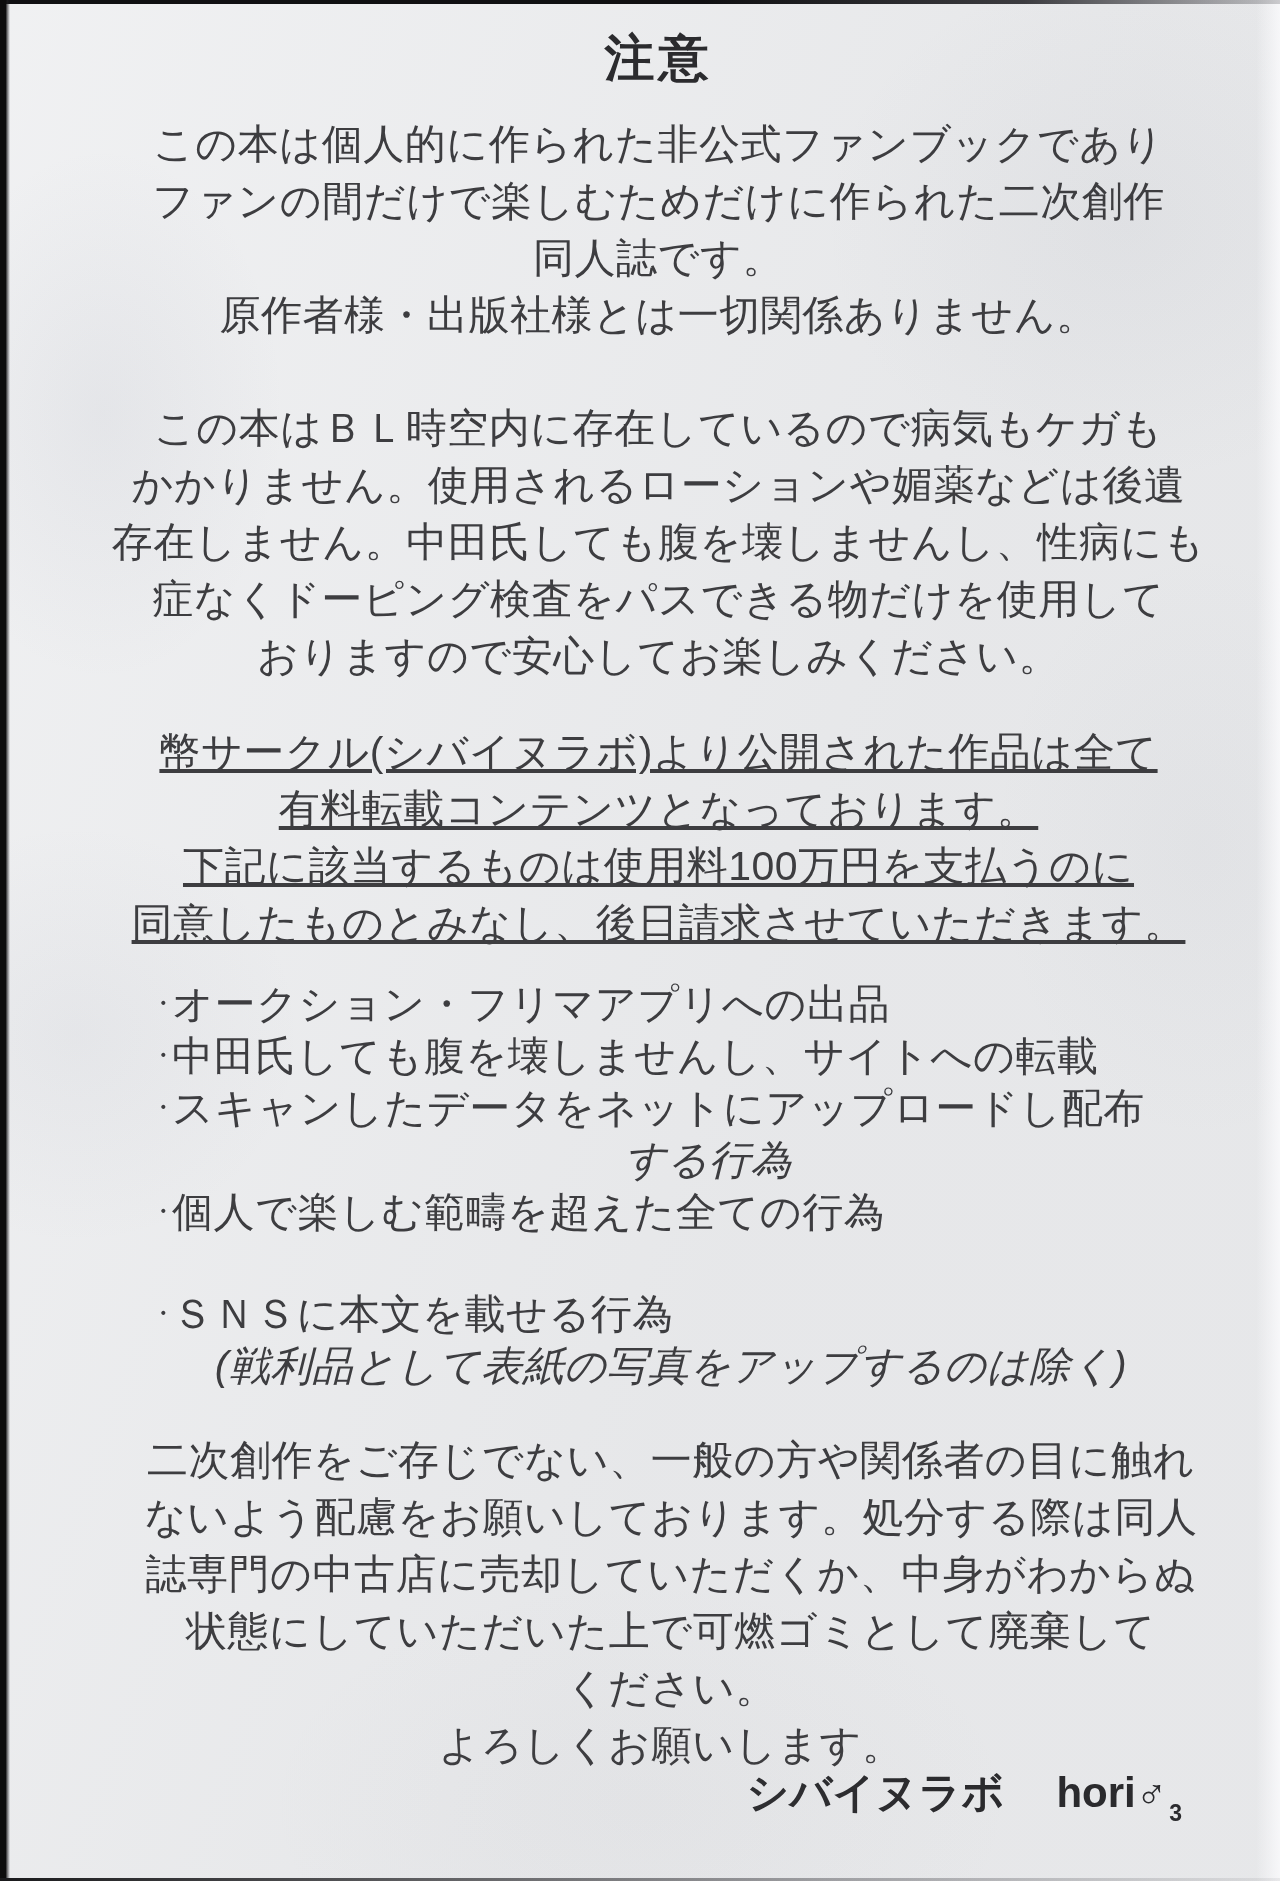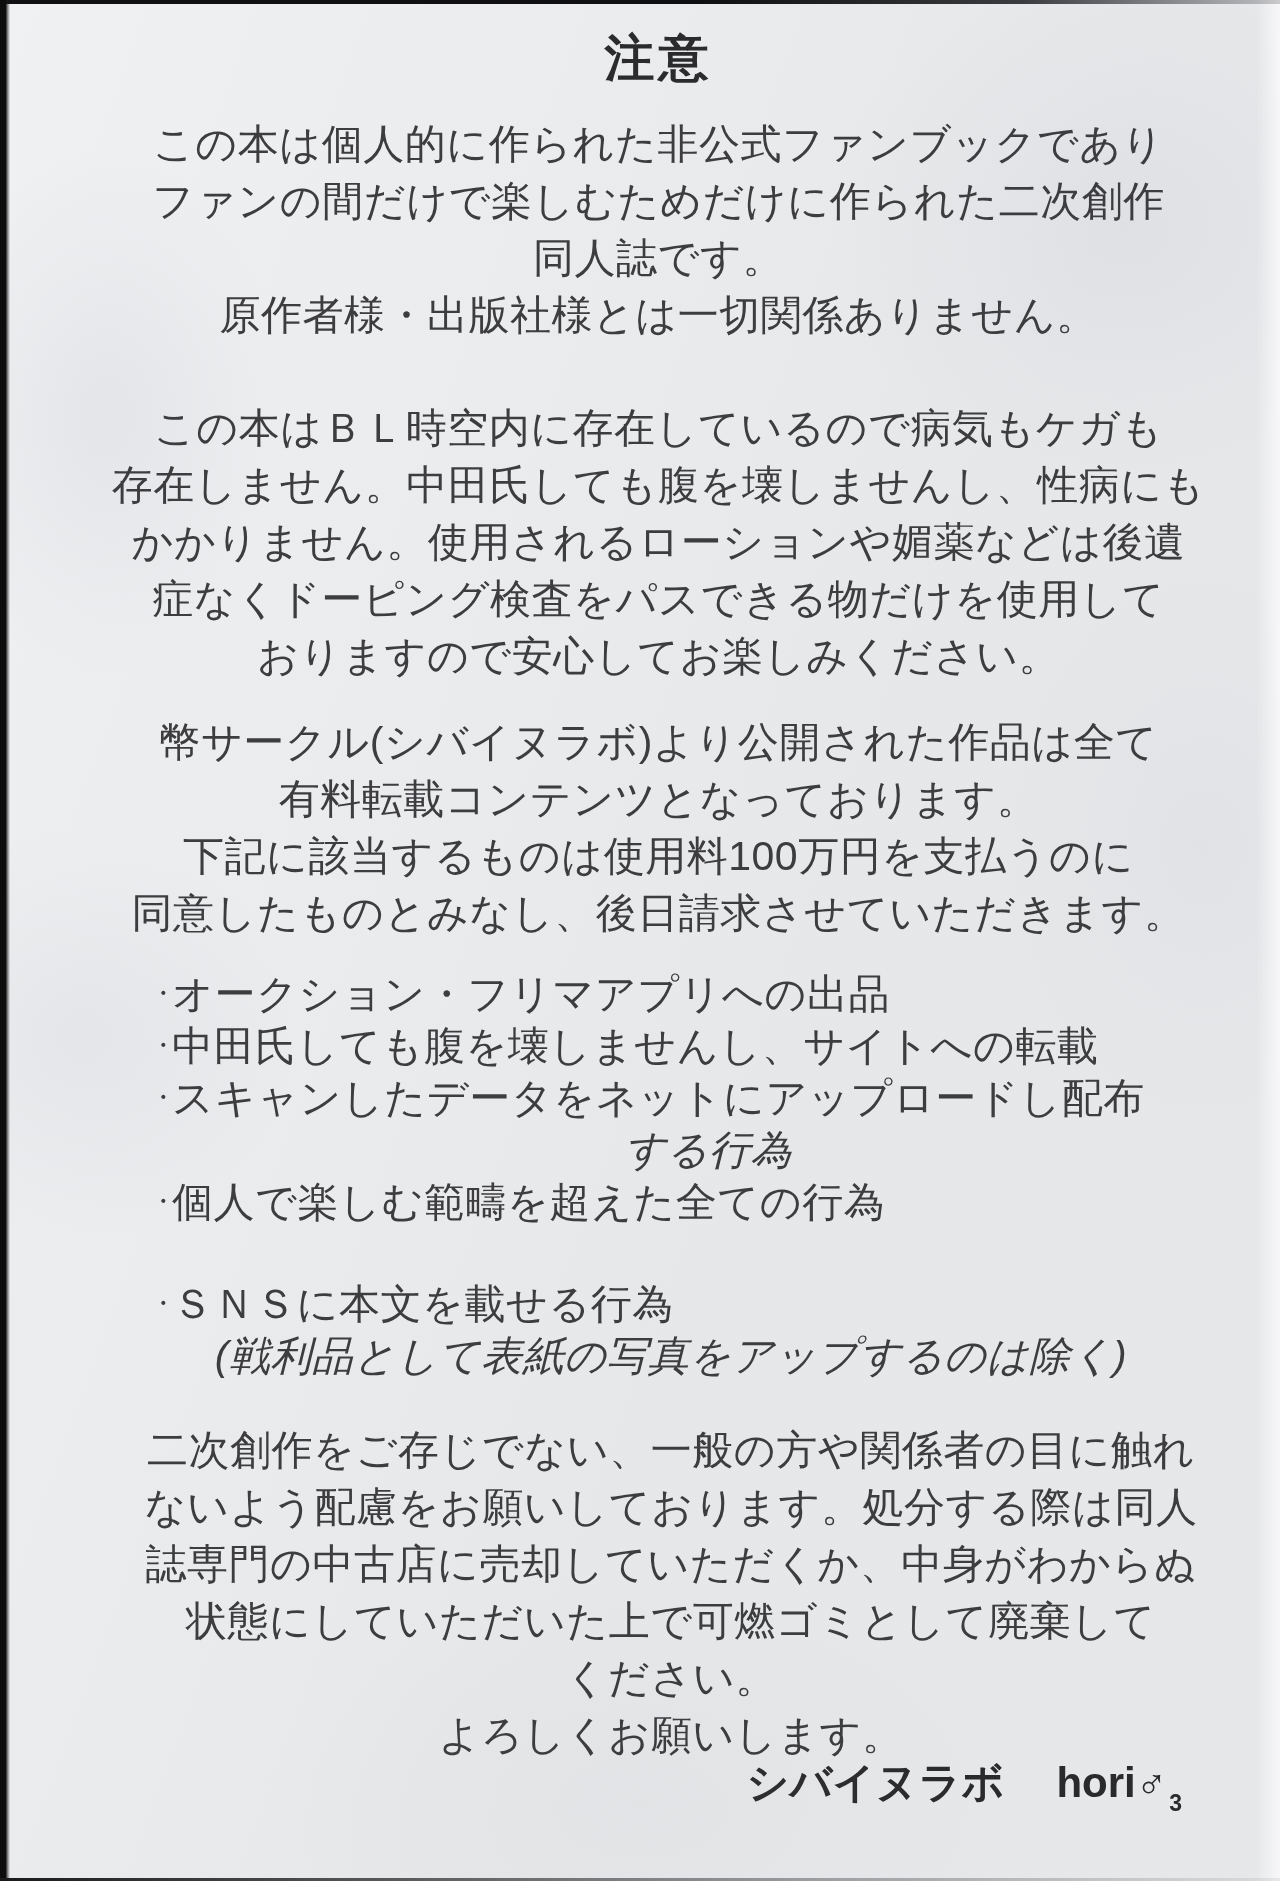--- a/index.html
+++ b/index.html
@@ -48,21 +48,21 @@
   .title {
     text-align: center;
     font-size: 50px;
     font-weight: bold;
     letter-spacing: 4px;
     line-height: 64px;
     color: var(--title-ink, #2b2b2e);
   }
   .para { margin-top: 56px; }
   .para.first { margin-top: 26px; }
-  .para.tight { margin-top: 29px; }
+  .para.tight { margin-top: 39px; text-decoration: underline; }
   .line {
     font-size: 41px;
     line-height: 57px;
     letter-spacing: 0.5px;
     white-space: nowrap;
     text-align: center;
   }
   .list { margin-top: 26px; padding-left: 45px; }
   .list.second { margin-top: 50px; padding-left: 45px; }
   .bullet-row { display: flex; align-items: baseline; }
@@ -107,22 +107,22 @@
 
     <div class="para first">
       <div class="line">この本は個人的に作られた非公式ファンブックであり</div>
       <div class="line">ファンの間だけで楽しむためだけに作られた二次創作</div>
       <div class="line">同人誌です。</div>
       <div class="line">原作者様・出版社様とは一切関係ありません。</div>
     </div>
 
     <div class="para">
       <div class="line">この本はＢＬ時空内に存在しているので病気もケガも</div>
+      <div class="line">かかりません。使用されるローションや媚薬などは後遺</div>
       <div class="line">存在しません。中田氏しても腹を壊しませんし、性病にも</div>
-      <div class="line">かかりません。使用されるローションや媚薬などは後遺</div>
       <div class="line">症なくドーピング検査をパスできる物だけを使用して</div>
       <div class="line">おりますので安心してお楽しみください。</div>
     </div>
 
     <div class="para tight">
       <div class="line">幣サークル(シバイヌラボ)より公開された作品は全て</div>
       <div class="line">有料転載コンテンツとなっております。</div>
       <div class="line">下記に該当するものは使用料100万円を支払うのに</div>
       <div class="line">同意したものとみなし、後日請求させていただきます。</div>
     </div>

